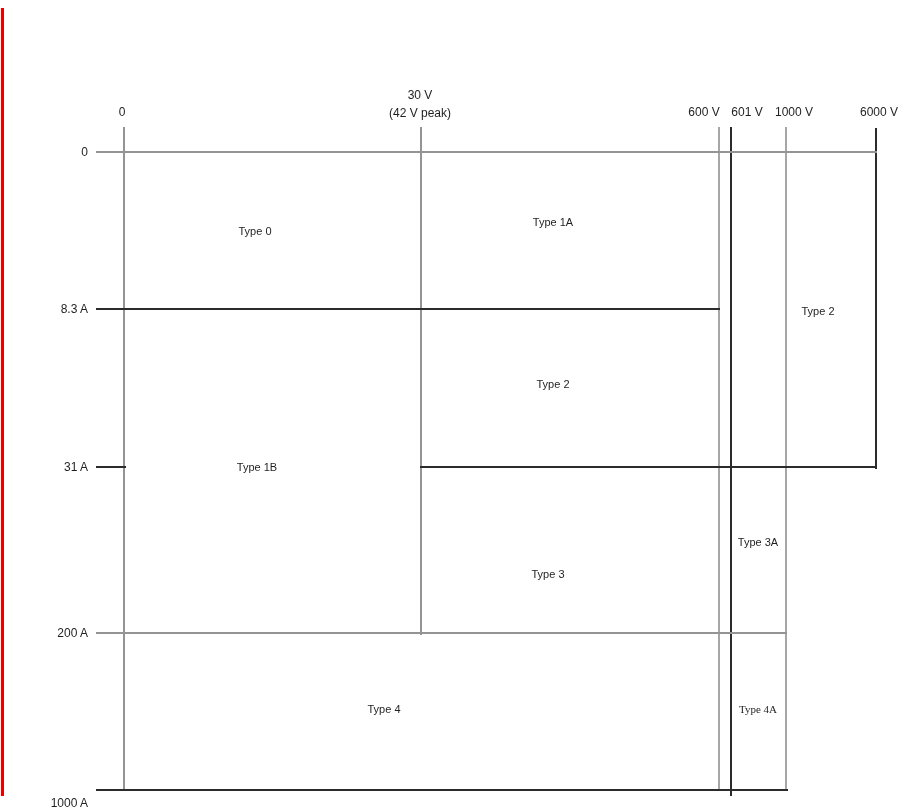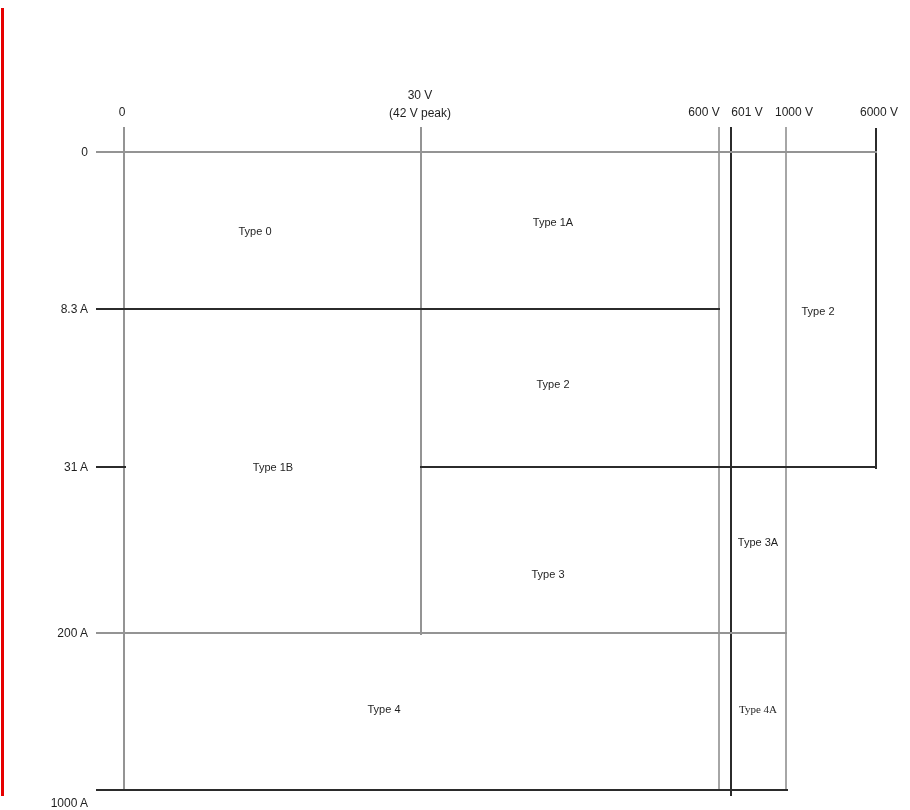--- a/index.html
+++ b/index.html
@@ -57,21 +57,21 @@
 
   <div class="hline gray" style="left:96px;  top:151px; width:781px;"></div>
   <div class="hline dark" style="left:96px;  top:308px; width:624px;"></div>
   <div class="hline dark" style="left:96px;  top:466px; width:30px;"></div>
   <div class="hline dark" style="left:420px; top:466px; width:457px;"></div>
   <div class="hline gray" style="left:96px;  top:632px; width:691px;"></div>
   <div class="hline dark" style="left:96px;  top:789px; width:692px;"></div>
 
   <div class="lbl region" style="left:255px; top:231px;">Type 0</div>
   <div class="lbl region" style="left:553px; top:222px;">Type 1A</div>
-  <div class="lbl region" style="left:257px; top:467px;margin-left:16px;">Type 1B</div>
+  <div class="lbl region" style="left:257px; top:467px;">Type 1B</div>
   <div class="lbl region" style="left:553px; top:384px;">Type 2</div>
   <div class="lbl region" style="left:548px; top:542px;margin-top:32px;">Type 3</div>
   <div class="lbl region" style="left:758px; top:542px;">Type 3A</div>
   <div class="lbl region" style="left:384px; top:709px;">Type 4</div>
   <div class="lbl region" style="left:758px; top:709px;font-family:Liberation Serif, serif;">Type 4A</div>
   <div class="lbl region" style="left:818px; top:311px;">Type 2</div>
 
 </div>
 
 </body></html>

